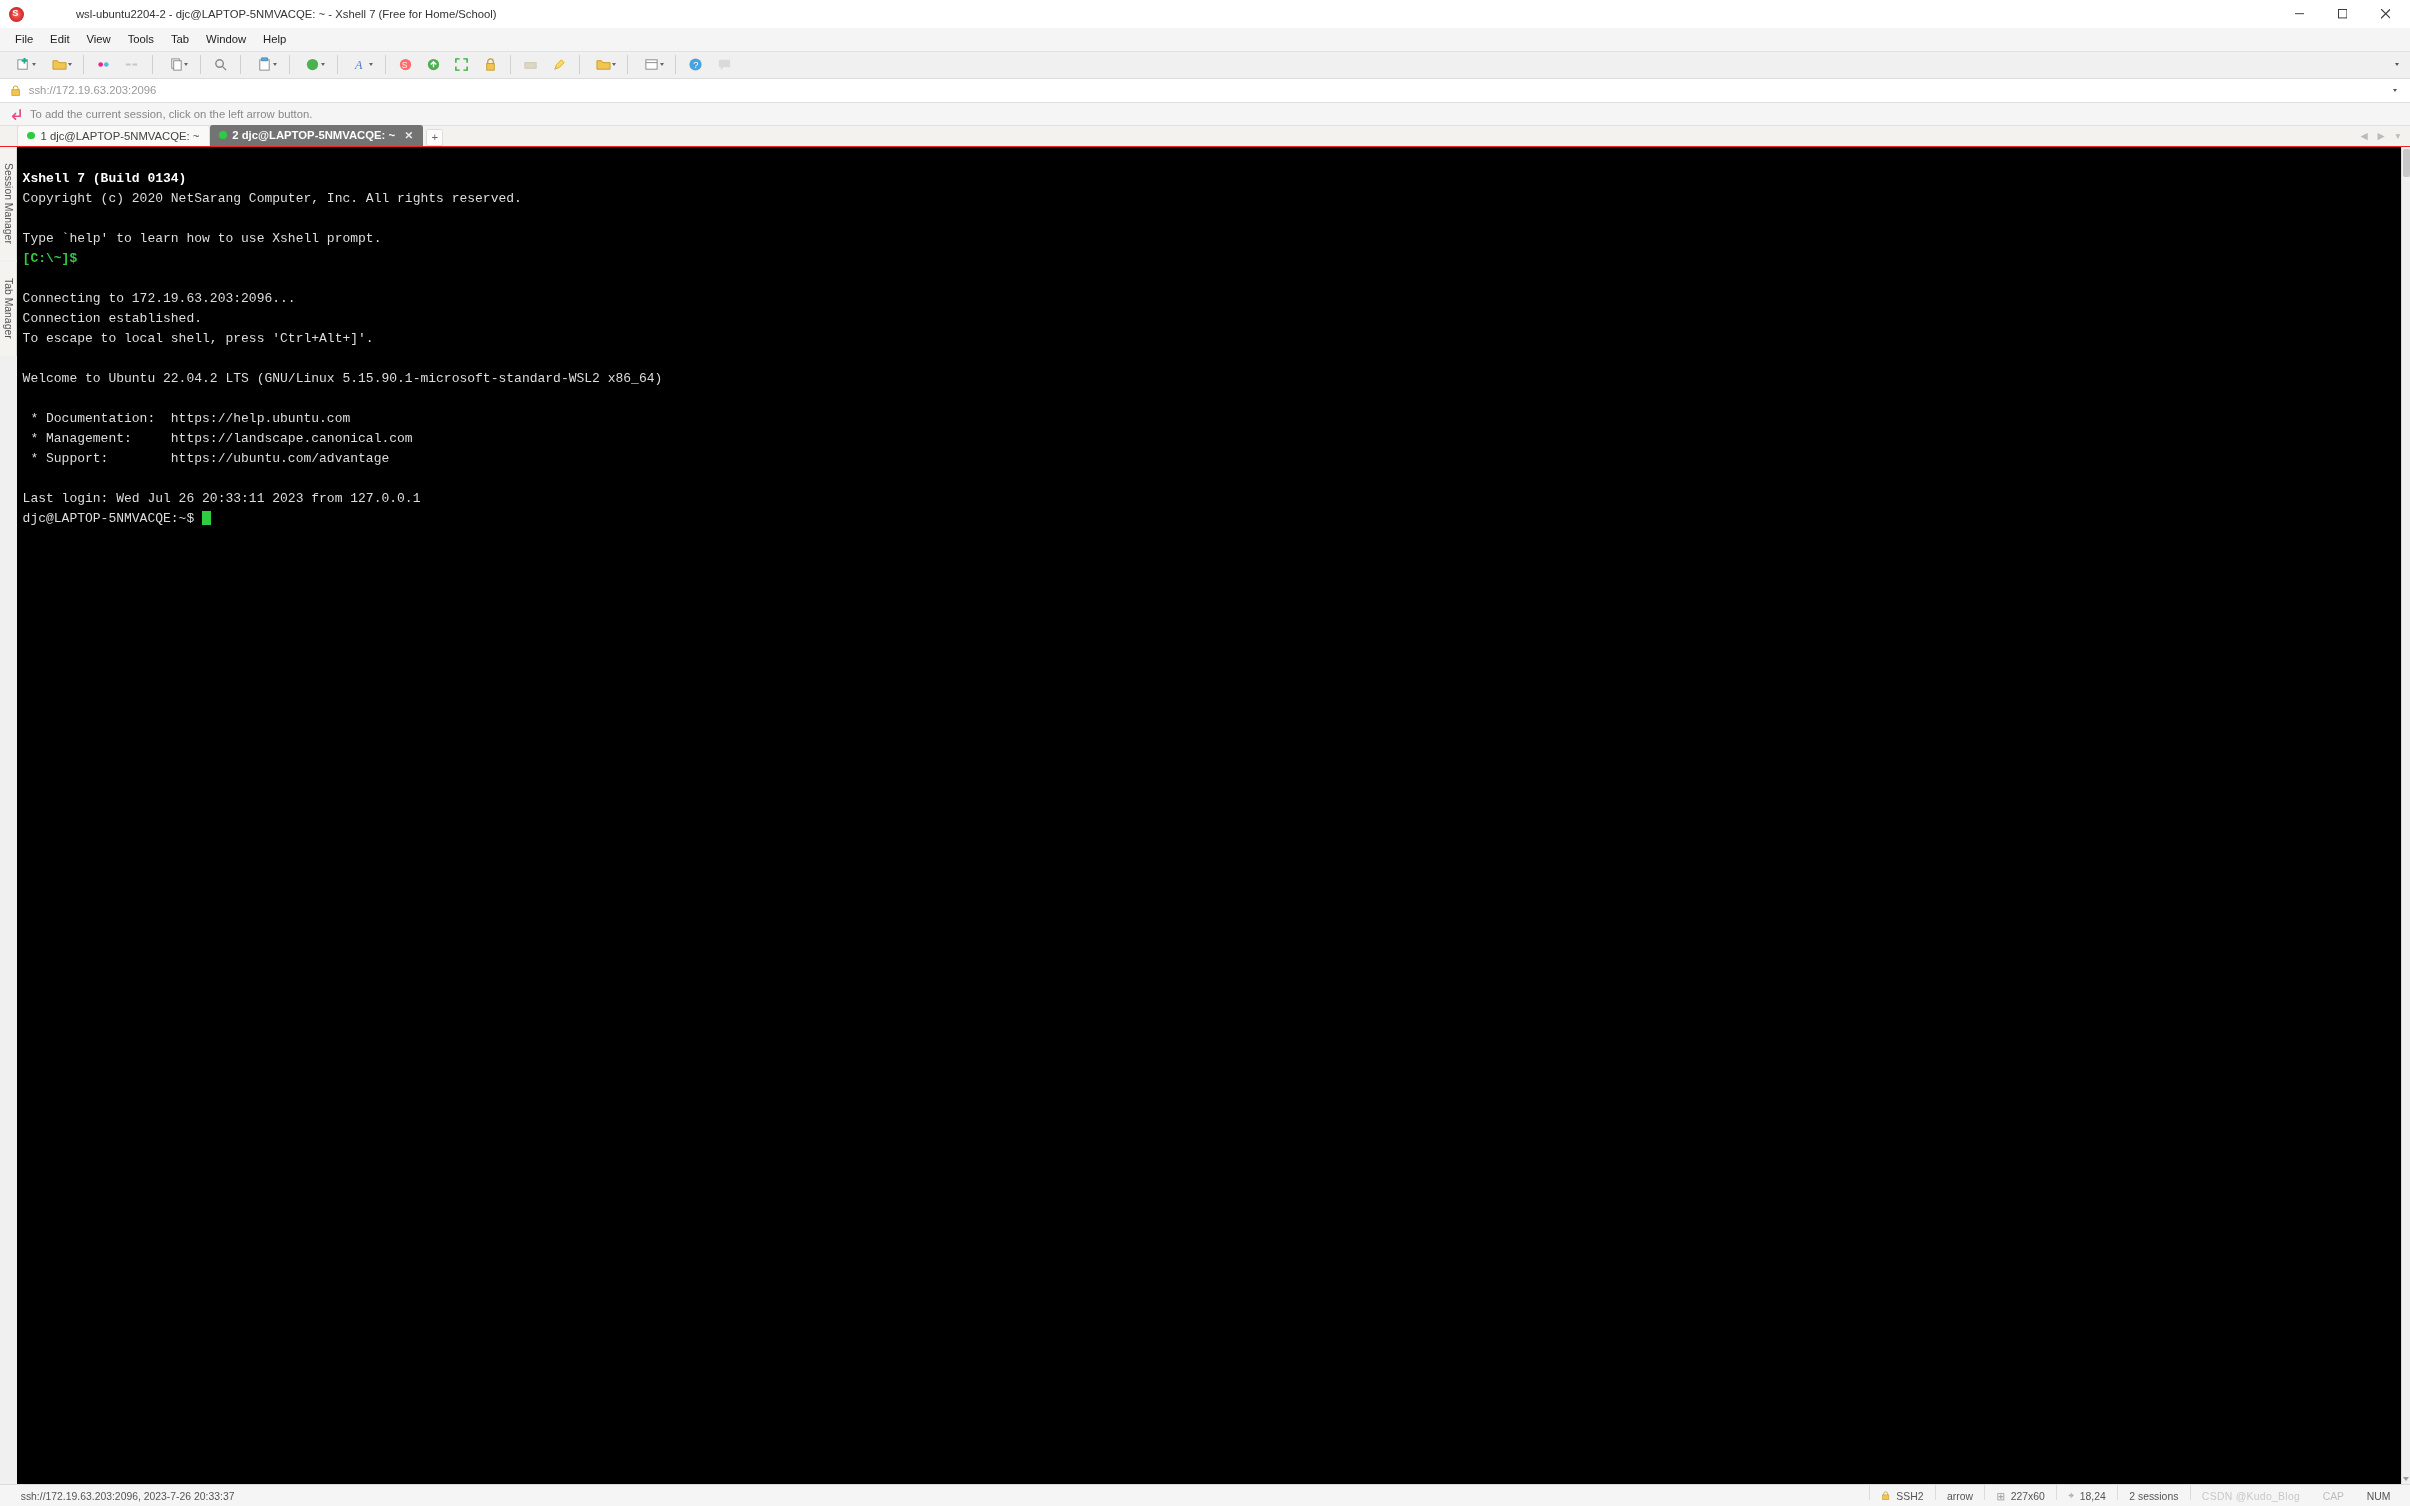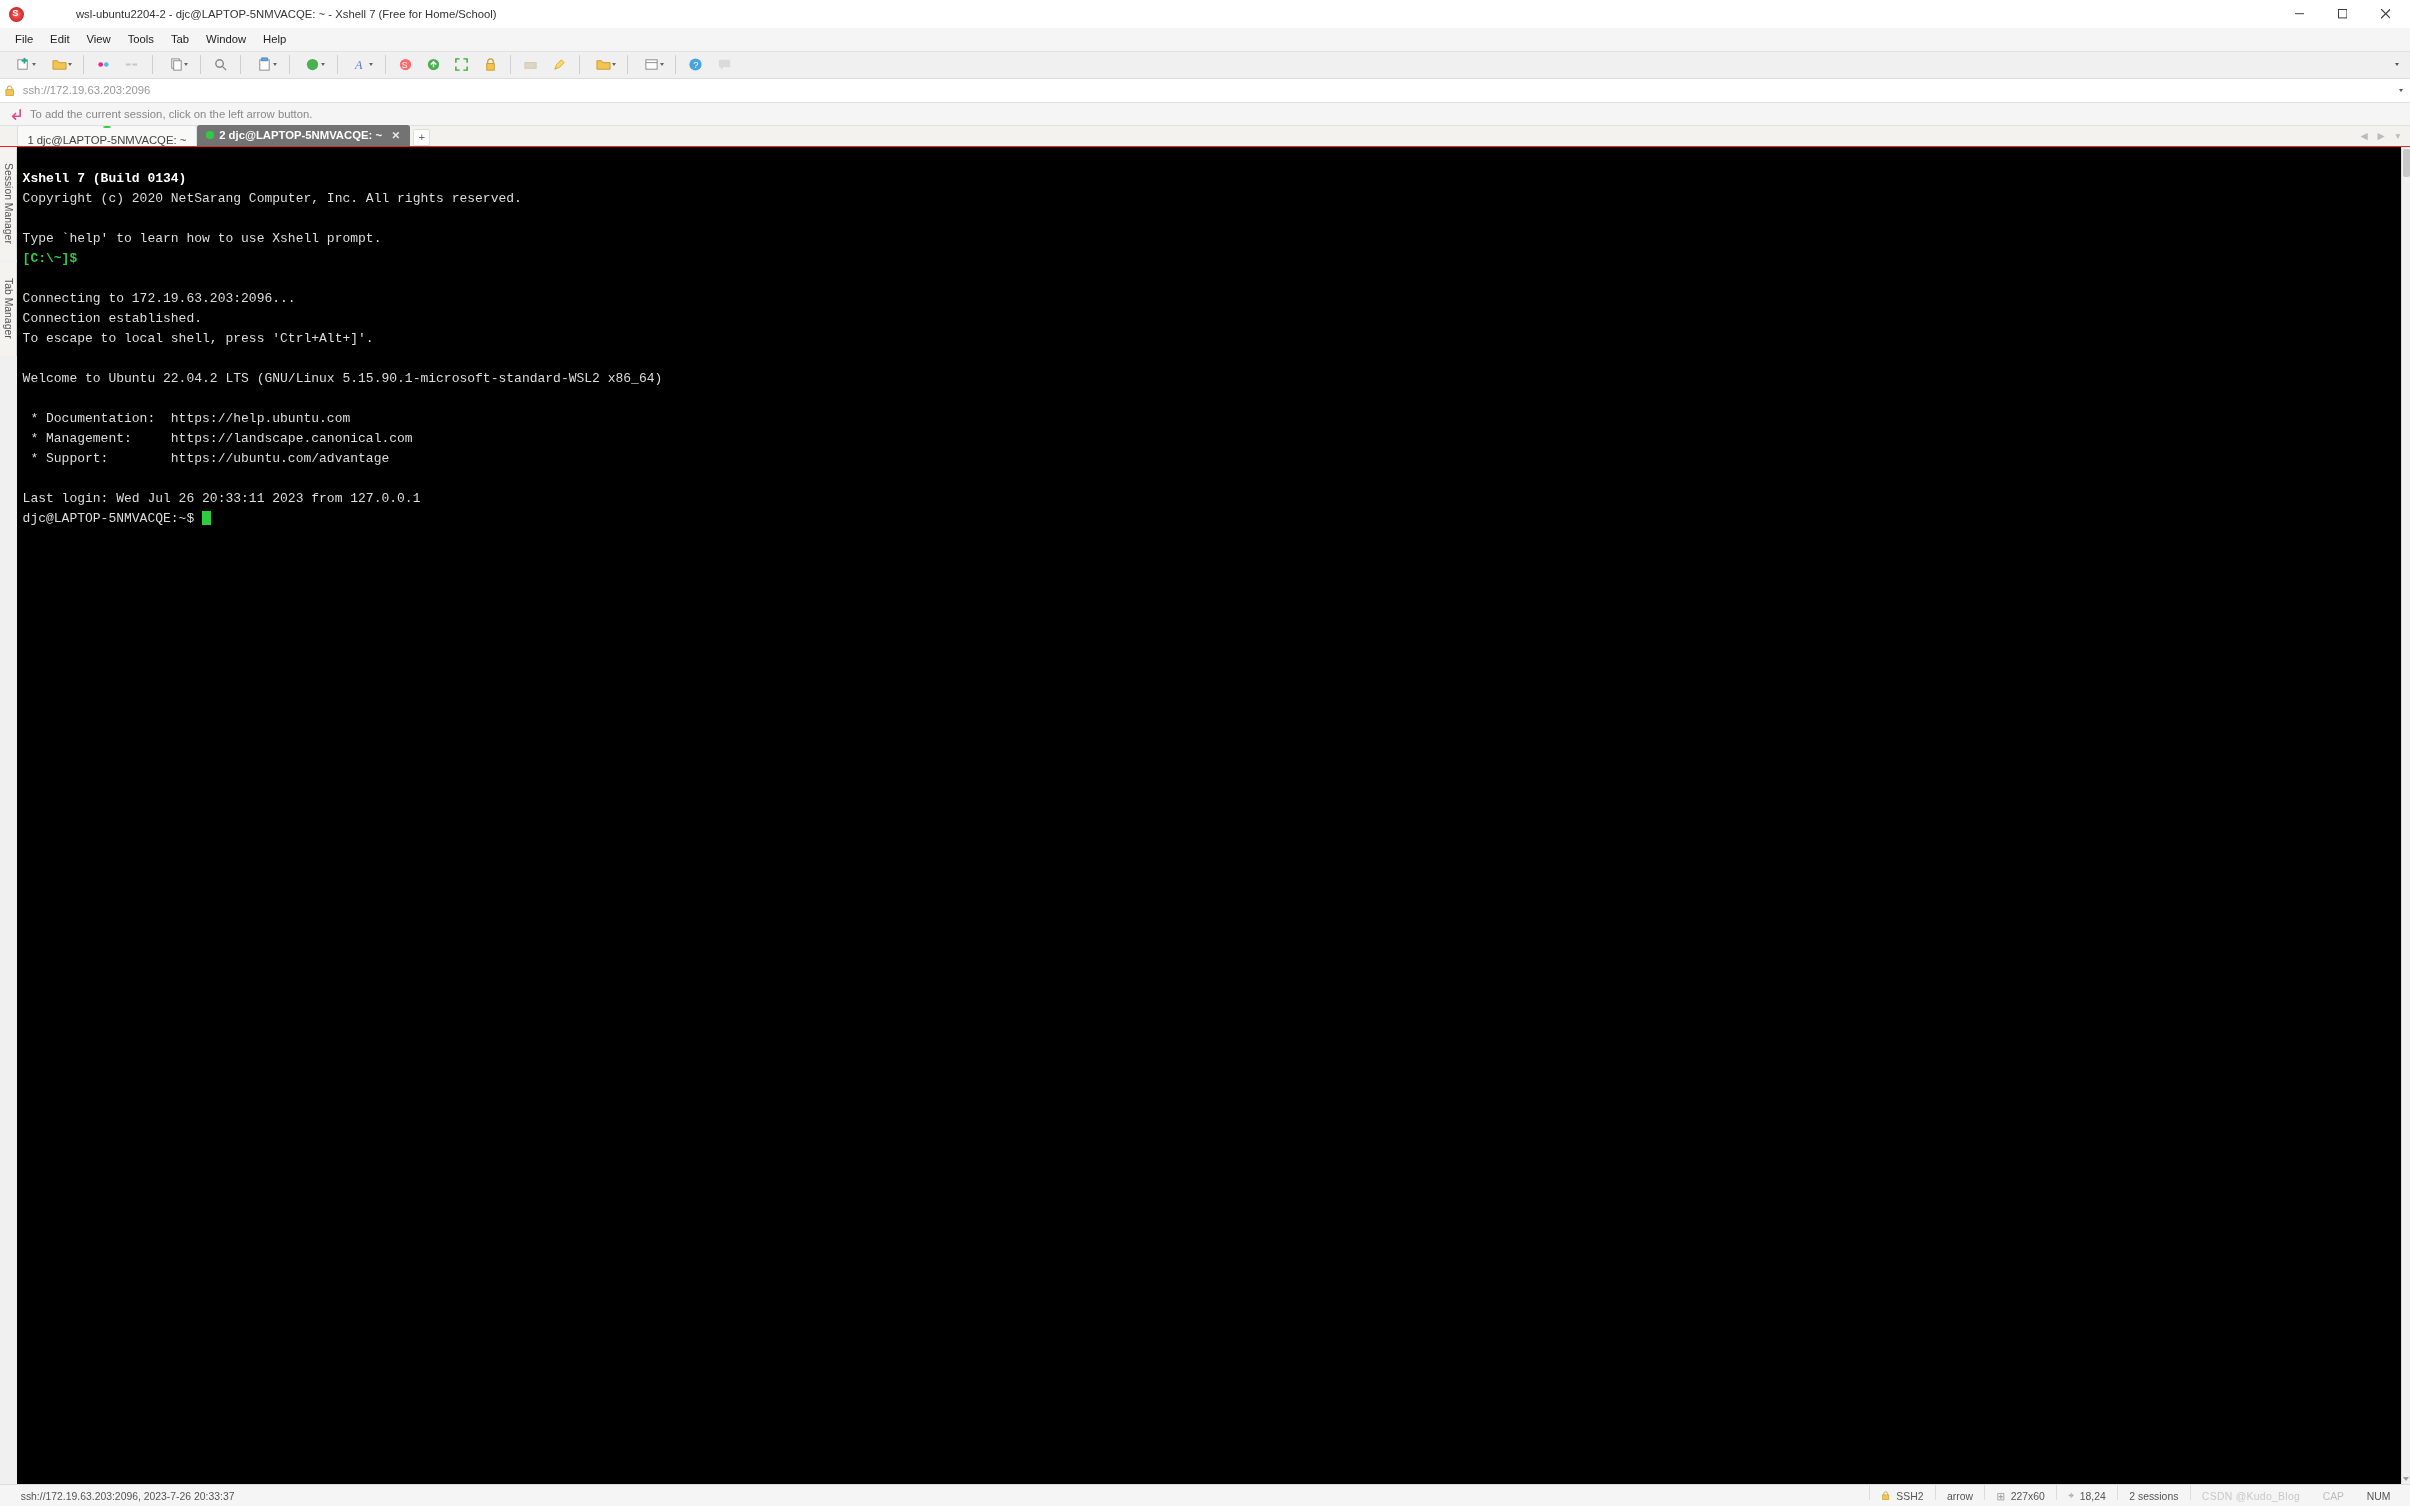--- a/index.html
+++ b/index.html
@@ -24,35 +24,35 @@
 .toolbar .tbtn { width:24.5px; height:22.6px; display:flex; align-items:center; justify-content:center; border-radius:2.8px; position:relative;}
 .toolbar .tbtn.dd { width:32px; }
 .toolbar .tbtn.dd::after { content:""; position:absolute; right:3.8px; top:9.4px; border-left:2.8px solid transparent; border-right:2.8px solid transparent; border-top:3.8px solid #666; }
 .toolbar .sep { width:0.9px; height:19px; background:#d0d0d0; margin:0 3.8px; }
 .toolbar .flex { flex:1; }
 .toolbar .tbtn svg {width:15px;height:15px;}
 .toolbar .end-dd { width:13px; height:22.6px; display:flex; align-items:center; justify-content:center;}
 .toolbar .end-dd::after { content:""; border-left:2.8px solid transparent; border-right:2.8px solid transparent; border-top:3.8px solid #555;}
 
 
-.addressbar { height:24.5px; background:#fff; border-bottom:0.9px solid #e0e0e0; display:flex; align-items:center; padding:0 4px; font-size:11.3px; color:#999;text-align:center; }
+.addressbar { height:24.5px; background:#fff; border-bottom:0.9px solid #e0e0e0; display:flex; align-items:center; padding:0 10px; font-size:11.3px; color:#999;text-align:center; }
 .addressbar .lock {width:11.3px;height:11.3px; margin-right:7.5px; display:inline-flex; align-items:center;justify-content:center;}
 .addressbar .flex{flex:1;}
 .addressbar .end-dd{width:13px;display:flex;align-items:center;justify-content:center;}
 .addressbar .end-dd::after{content:""; border-left:2.8px solid transparent; border-right:2.8px solid transparent; border-top:3.8px solid #555;}
 
 
 .hintbar { height:22.6px; background:#f5f5f5; border-bottom:0.9px solid #e0e0e0; display:flex; align-items:center; padding:0 9.4px; font-size:11.3px; color:#888; }
 .hintbar .arrow-icon {width:13px;height:13px;margin-right:7.5px;display:inline-flex;align-items:center;justify-content:center;}
 .hintbar .arrow-icon svg{width:13px;height:13px;}
 
 
 .tabrow { height:21px; background:#f4f2ee; display:flex; align-items:flex-end; padding:0 0 0 17px; font-size:11.3px; position:relative; border-bottom:1.9px solid #e22; }
 .tabrow .tab { height:21px; display:flex; align-items:center; padding:0 9.4px; border-top-left-radius:2.8px;border-top-right-radius:2.8px; position:relative; gap:5.6px; }
-.tabrow .tab.inactive { background:#f9f9f7; color:#444; border:0.9px solid #e0e0e0; border-bottom:none;flex-direction:column;}
+.tabrow .tab.inactive { background:#f9f9f7; color:#444; border:0.9px solid #e0e0e0; border-bottom:none;}
 .tabrow .tab.active { background:#737373; color:#fff;font-weight:bold; }
 .tabrow .tab .dot{width:7.5px;height:7.5px;border-radius:50%;background:#2ecc40;}
 .tabrow .tab .close-x{font-size:10.4px;opacity:.85;margin-left:3.8px;}
 .tabrow .add-tab { width:17px;height:17px; margin-left:3.8px; background:#fcfcfc; border:0.9px solid #ddd; display:flex;align-items:center;justify-content:center; font-size:11.3px;color:#666; border-radius:1.9px;}
 .tabrow .nav-right{position:absolute; right:5.6px; top:1.9px; display:flex; gap:1.9px;}
 .tabrow .nav-right .nbtn{width:15px;height:15px;display:flex;align-items:center;justify-content:center;color:#bbb;font-size:9.4px;border-radius:1.9px;}
 
 
 .body-area{position:relative; height:calc(1507px - 28px - 22.6px - 28px - 24.5px - 22.6px - 21px - 22.6px);}
 .side-tab{position:absolute; left:0; width:17px; background:#f5f3ef; border-right:0.9px solid #dcdad4; writing-mode:vertical-rl; text-orientation:mixed; font-size:10.4px; color:#555; display:flex; align-items:center; justify-content:center; padding:7.5px 0;}

